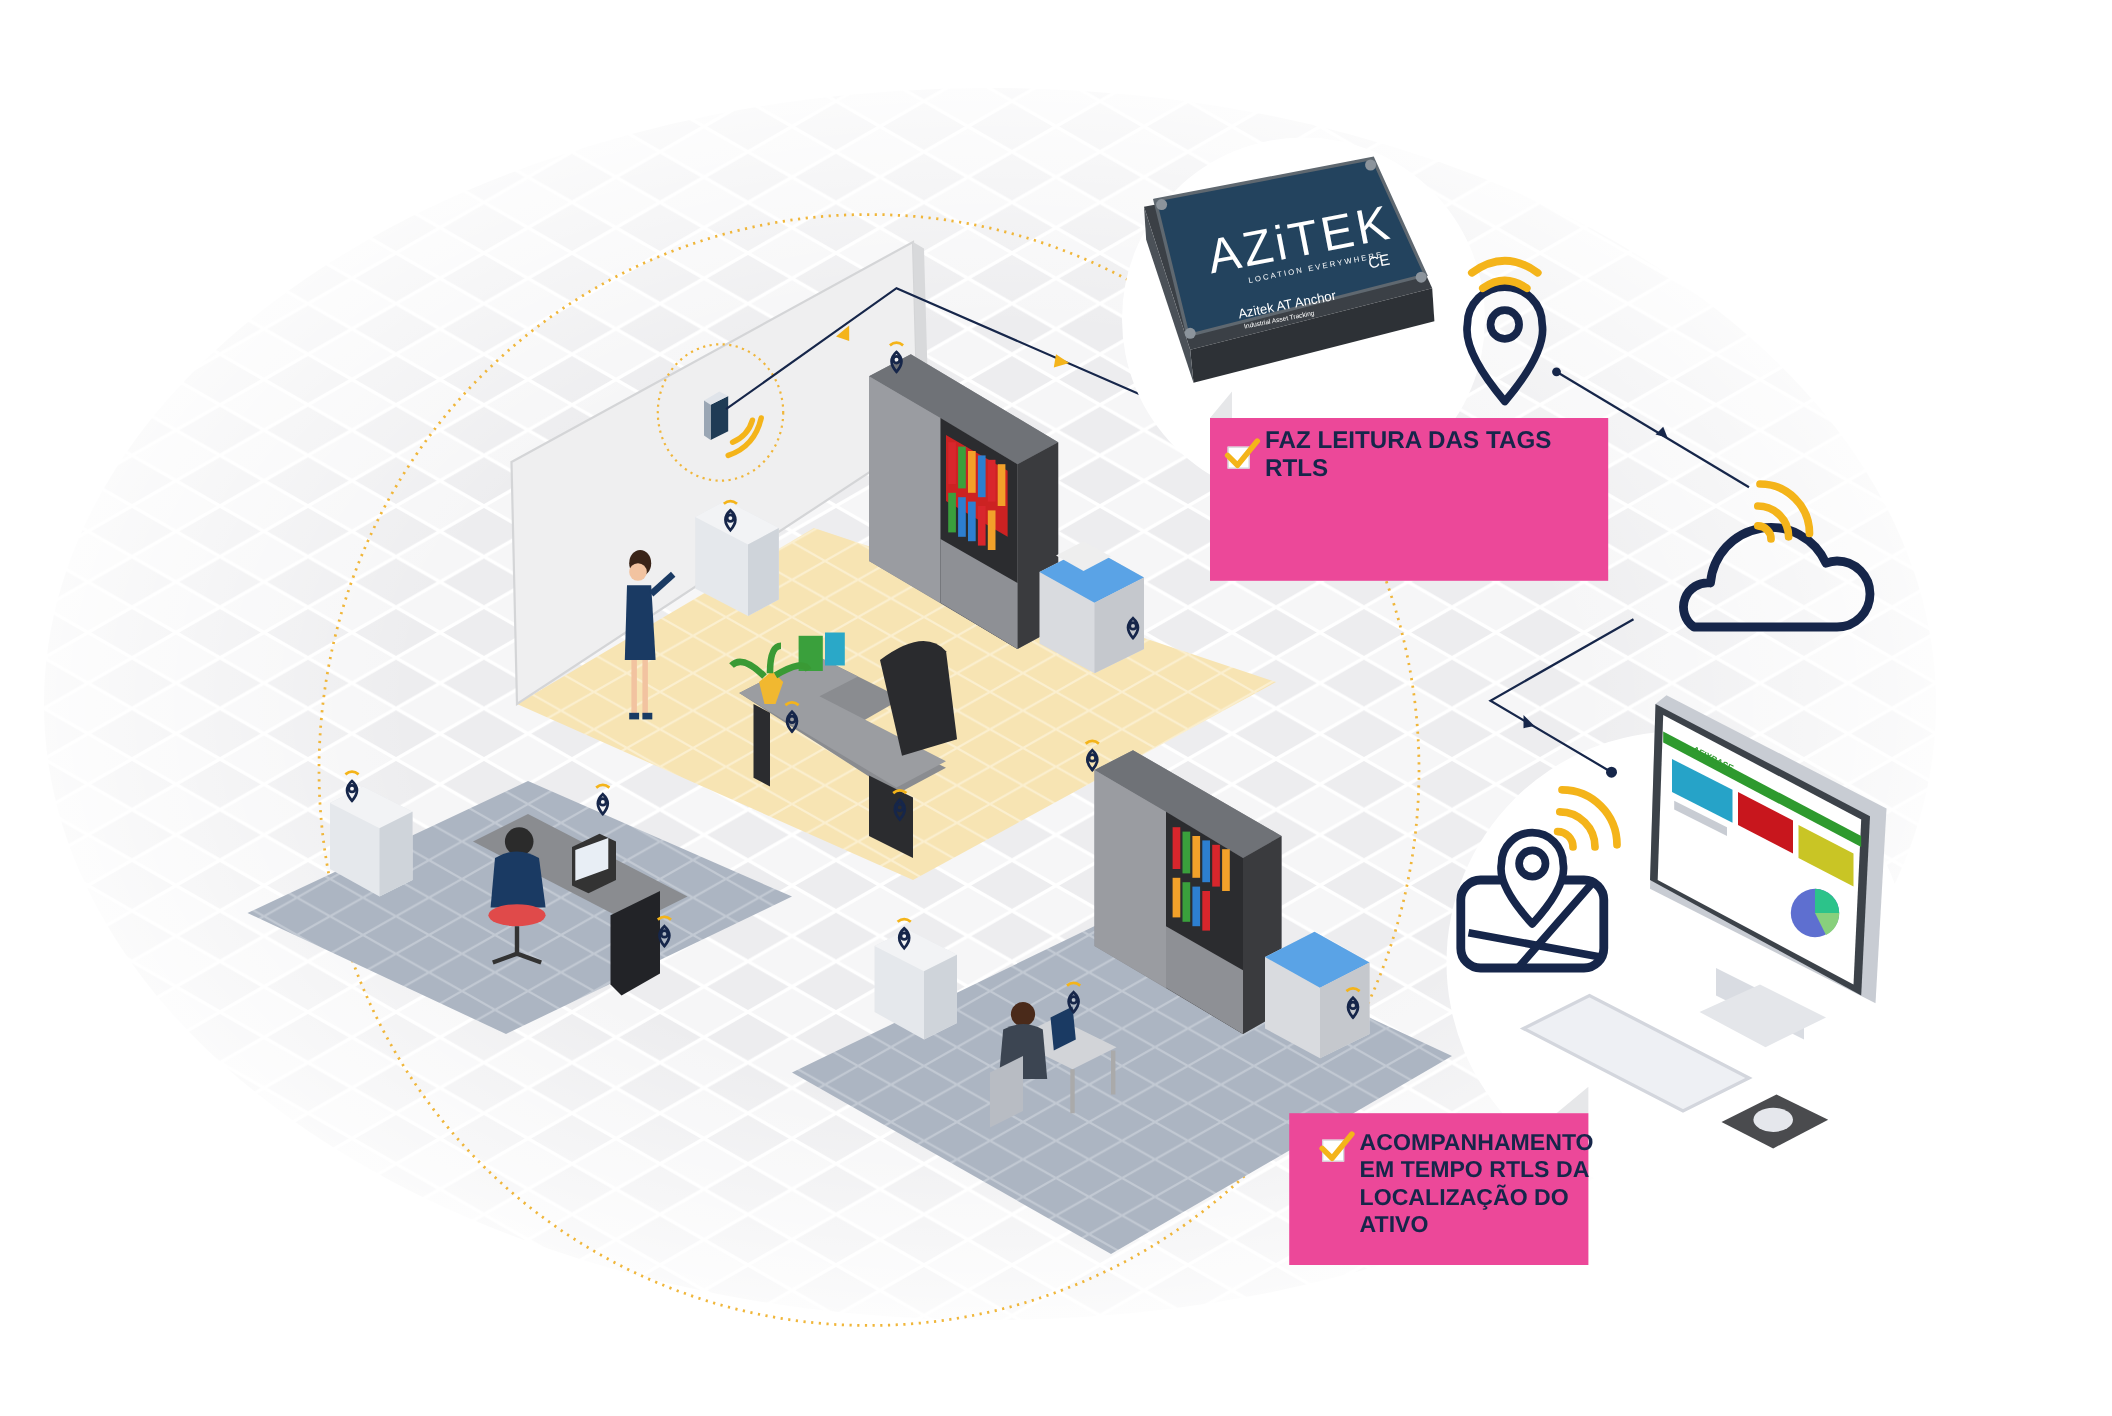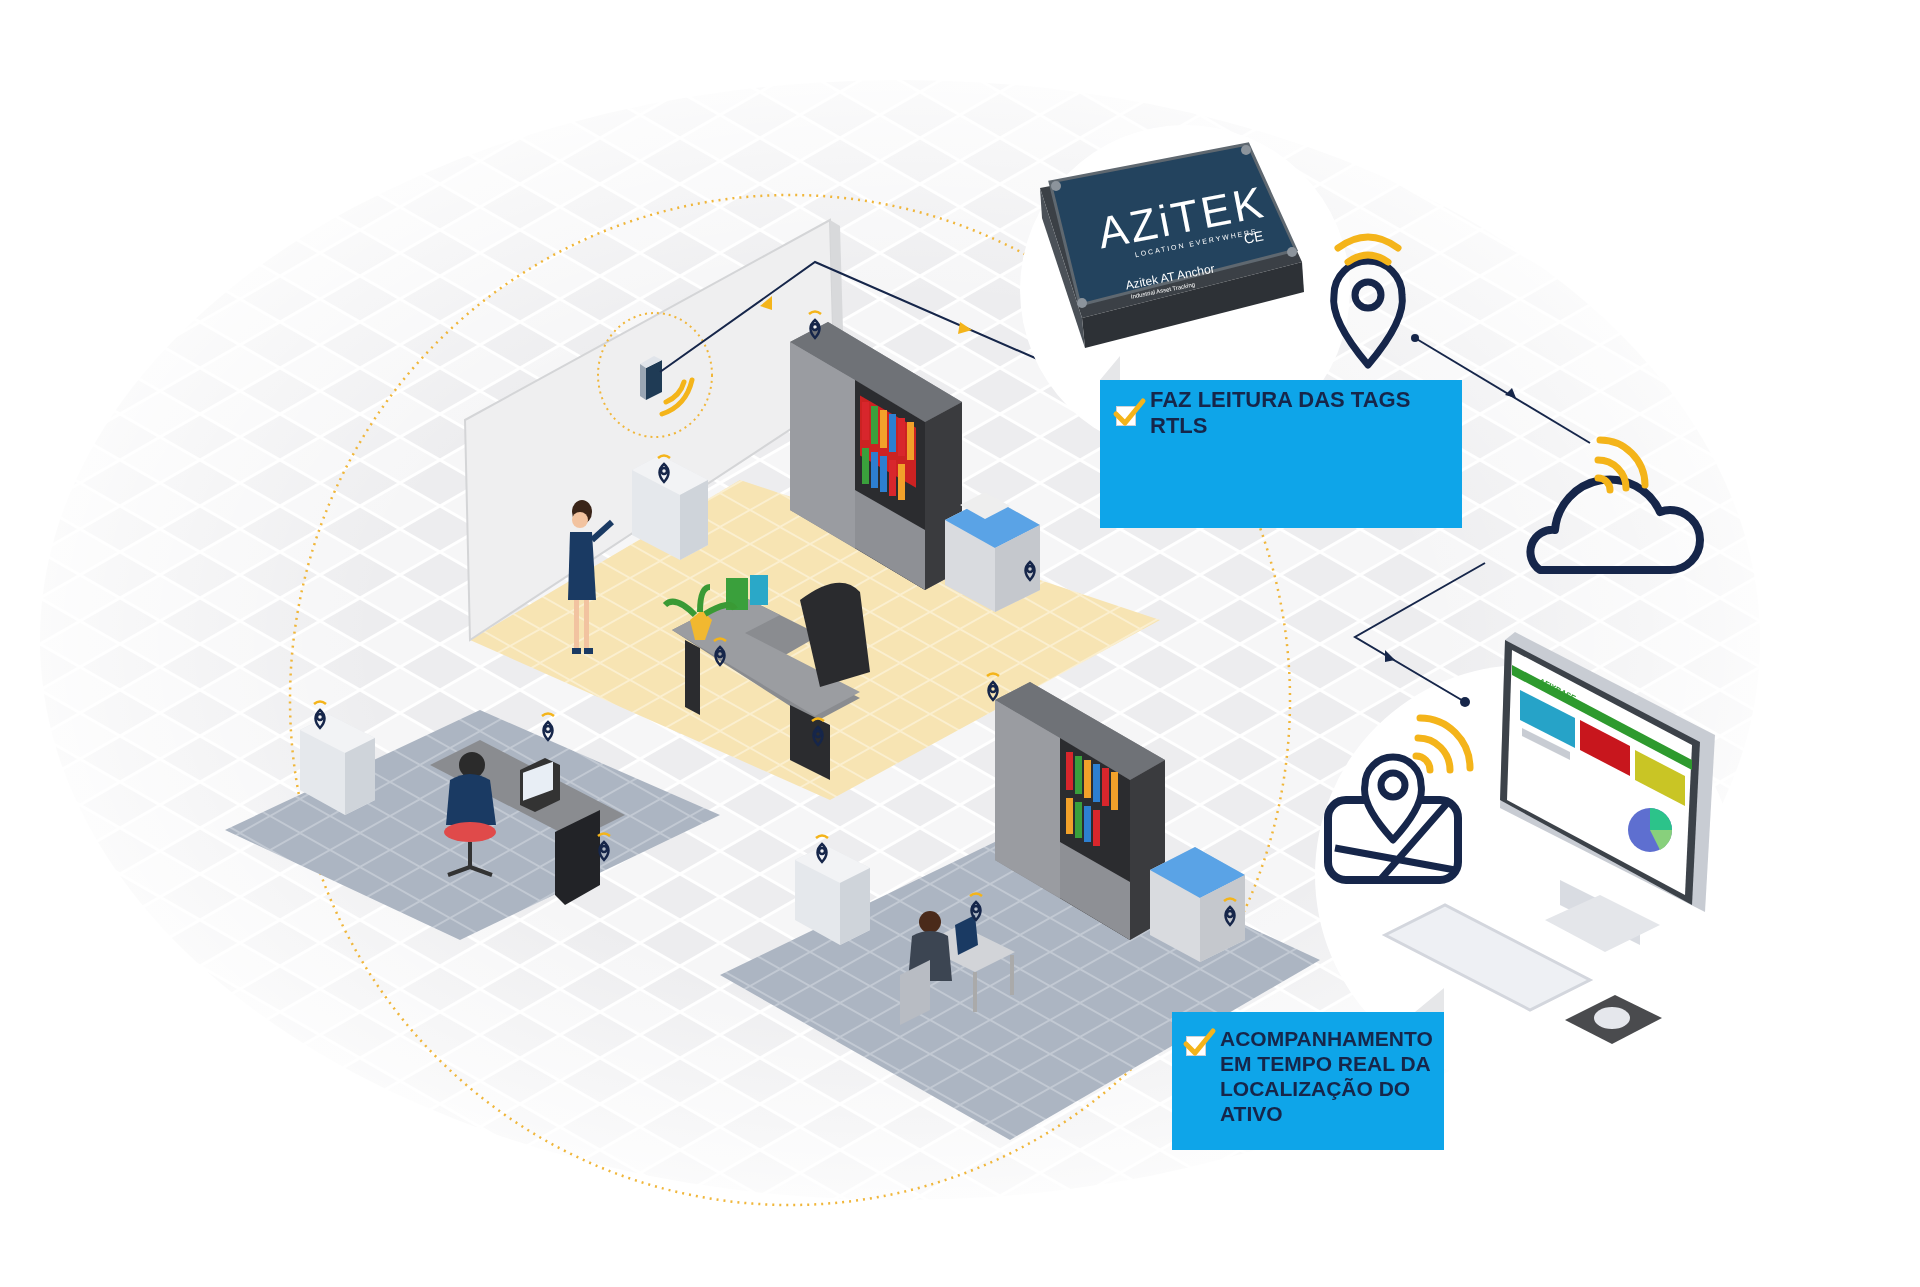--- a/index.html
+++ b/index.html
@@ -1,26 +1,26 @@
 <!DOCTYPE html>
 <html><head>
 <meta charset="utf-8">
 <style>
   html,body{margin:0;padding:0;}
   body{width:1920px;height:1287px;overflow:hidden;background:#ffffff;position:relative;font-family:"Liberation Sans",sans-serif;}
   .abs{position:absolute;}
   #stage{position:absolute;left:0;top:0;width:1920px;height:1287px;}
-  .callout{position:absolute;background:#0ea5e9;color:#16264a;font-family:"Liberation Sans",sans-serif;font-weight:700;}
+  .callout{position:absolute;background:#ec4899;color:#16264a;font-family:"Liberation Sans",sans-serif;font-weight:700;}
   .callout .row{display:flex;align-items:center;gap:10px;}
   .chk{position:relative;width:26px;height:26px;flex:0 0 26px;}
   .chk .box{position:absolute;left:2px;top:6px;width:18px;height:18px;background:#fff;border:1px solid #cfd2d6;}
   .chk svg{position:absolute;left:-2px;top:-6px;}
   #c1{left:1100px;top:380px;width:362px;height:148px;padding:14px 0 0 14px;box-sizing:border-box;font-size:22px;}
   #c1 .row{height:38px;}
-  #c2{left:1172px;top:1012px;width:272px;height:138px;padding:14px 0 0 12px;box-sizing:border-box;font-size:21px;line-height:25px;}
+  #c2{left:1172px;top:1012px;width:272px;height:138px;padding:14px 0 0 28px;box-sizing:border-box;font-size:21px;line-height:25px;}
   #c2 .row{align-items:flex-start;}
   .device-text{font-family:"Liberation Sans",sans-serif;fill:#ffffff;}
 </style>
 </head>
 <body>
 
 <div id="stage">
 
 <svg class="abs" style="left:0;top:0" width="1920" height="1287" viewBox="0 0 1920 1287">
   <defs>
@@ -346,20 +346,20 @@
 <div id="c2" class="callout">
   <div class="row">
     <span class="chk" style="margin-top:4px">
           <span class="box"></span>
       <svg width="36" height="36" viewBox="0 0 36 36">
             <path d="M4 20 l9 9 l18 -22" stroke="#f4b41a" stroke-width="5" fill="none" stroke-linecap="round" stroke-linejoin="round"></path>
           </svg>
         </span>
     <div>
       <div>ACOMPANHAMENTO</div>
-      <div>EM TEMPO REAL DA</div>
+      <div>EM TEMPO RTLS DA</div>
       <div>LOCALIZAÇÃO DO</div>
       <div>ATIVO</div>
     </div>
   </div>
 </div>
 
 </div>
 
 </body></html>

